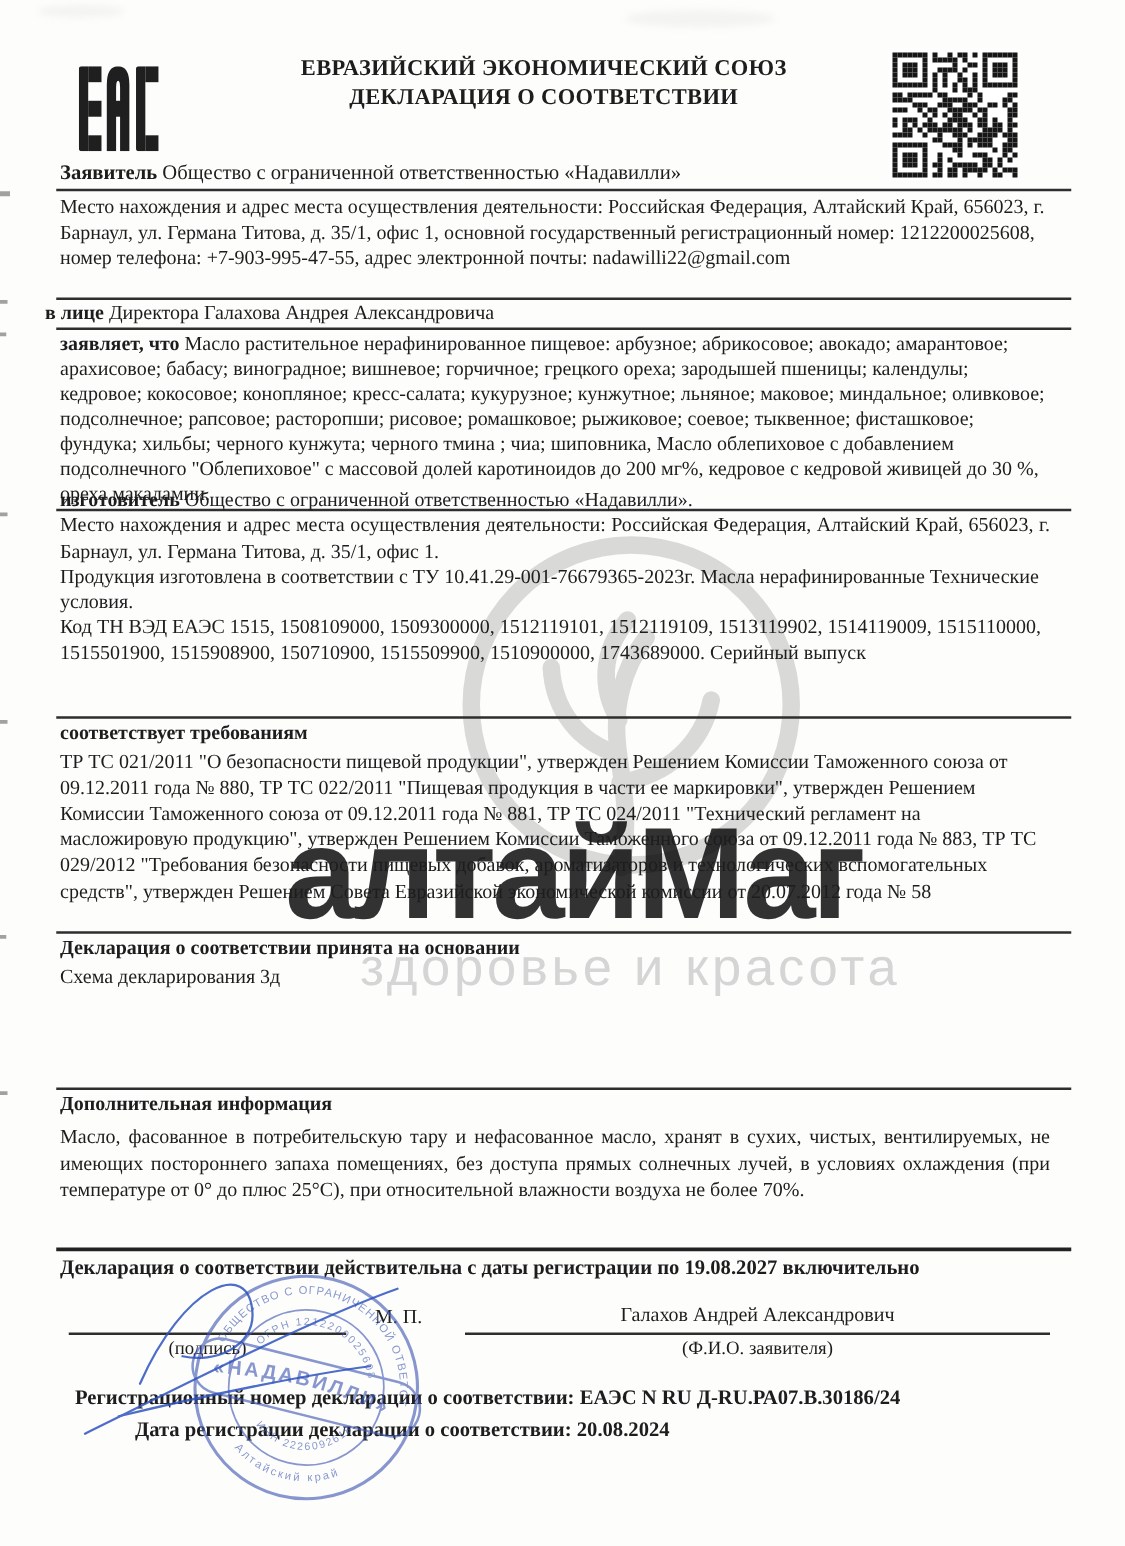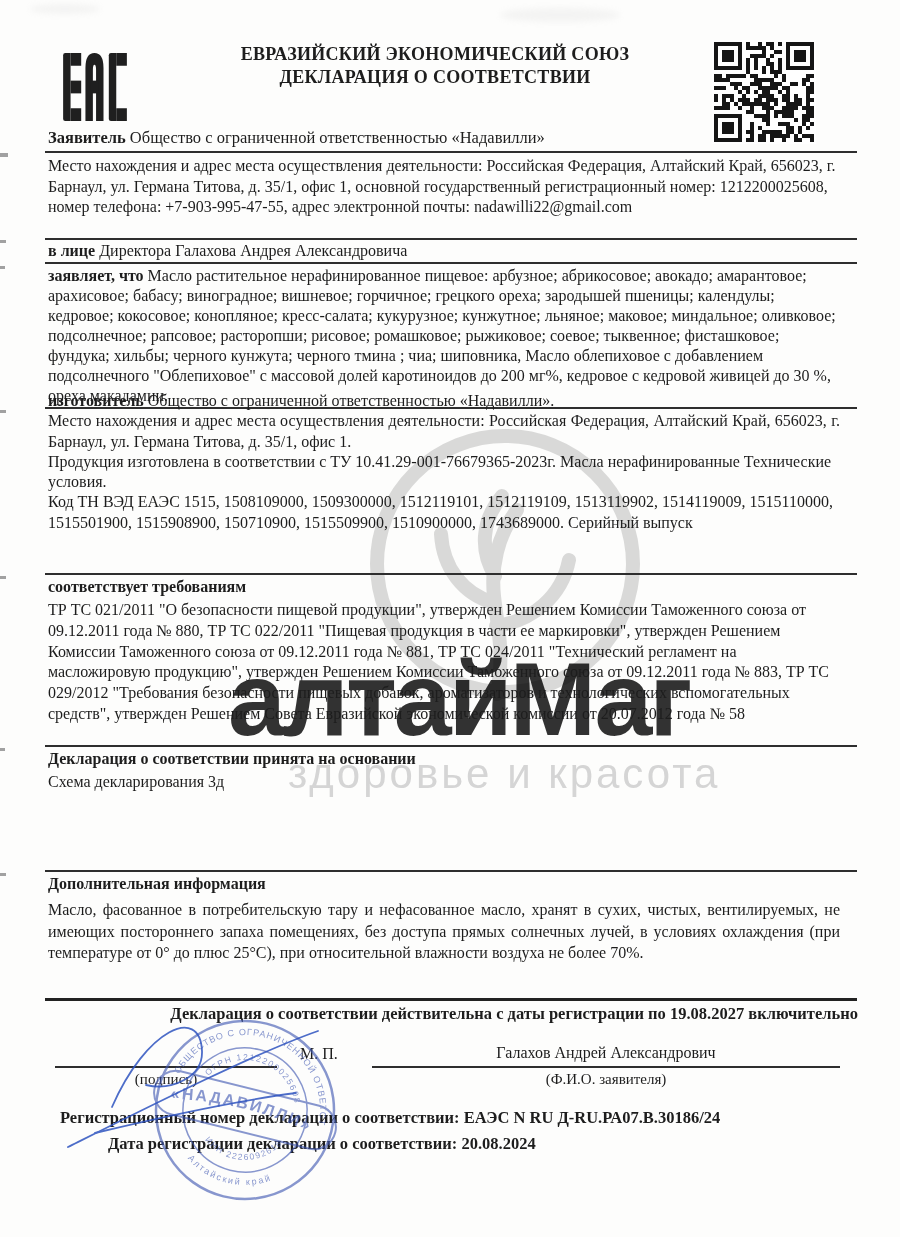--- a/index.html
+++ b/index.html
@@ -408,21 +408,21 @@
 
     <div class="abs txt" style="left:48px;top:128px;width:800px;font-size:16.5px;">
       <b class="lead">Заявитель</b>
       <span>Общество с ограниченной ответственностью «Надавилли»</span>
     </div>
     <div class="hr" style="top:151px;"></div>
 
     <div class="abs txt" style="left:48px;top:156px;width:792px;">Место нахождения и адрес места осуществления деятельности: Российская Федерация, Алтайский Край, 656023, г. Барнаул, ул. Германа Титова, д. 35/1, офис 1, основной государственный регистрационный номер: 1212200025608, номер телефона: +7-903-995-47-55, адрес электронной почты: nadawilli22@gmail.com</div>
     <div class="hr" style="top:238px;"></div>
 
-    <div class="abs txt" style="left:48px;top:241px;width:792px;">
+    <div class="abs txt" style="left:36px;top:241px;width:792px;">
       <b class="lead">в лице</b>
       <span>Директора Галахова Андрея Александровича</span>
     </div>
     <div class="hr" style="top:262px;"></div>
 
     <div class="abs txt" style="left:48px;top:266px;width:796px;line-height:20px;">
       <b class="lead">заявляет, что</b>
       <span>Масло растительное нерафинированное пищевое: арбузное; абрикосовое; авокадо; амарантовое; арахисовое; бабасу; виноградное; вишневое;  горчичное; грецкого ореха; зародышей пшеницы; календулы; кедровое; кокосовое; конопляное; кресс-салата; кукурузное; кунжутное; льняное; маковое; миндальное; оливковое; подсолнечное; рапсовое; расторопши; рисовое; ромашковое; рыжиковое; соевое; тыквенное; фисташковое; фундука; хильбы; черного кунжута; черного тмина ; чиа; шиповника, Масло облепиховое с добавлением подсолнечного "Облепиховое" с массовой долей каротиноидов до 200 мг%,  кедровое с кедровой живицей до 30 %,  ореха макадамии.</span>
     </div>
     <div class="hr" style="top:407px;"></div>
@@ -445,21 +445,21 @@
     <div class="abs txt lead" style="left:48px;top:749px;width:792px;">Декларация о соответствии принята на основании</div>
     <div class="abs txt" style="left:48px;top:772px;width:792px;line-height:20.5px;">
       <div>Схема декларирования 3д</div>
     </div>
     <div class="hr" style="top:870px;"></div>
 
     <div class="abs txt lead" style="left:48px;top:874px;width:792px;">Дополнительная информация</div>
     <div class="abs txt just" style="left:48px;top:899px;width:792px;line-height:21.5px;">Масло, фасованное в потребительскую тару и нефасованное масло, хранят в сухих, чистых, вентилируемых, не имеющих постороннего запаха помещениях, без доступа прямых солнечных лучей, в условиях охлаждения (при температуре от 0° до плюс 25°С), при относительной влажности воздуха не более 70%.</div>
 
     <div class="hr thick" style="top:998px;"></div>
-    <div class="abs boldline" style="left:48px;top:1004px;width:810px;text-align:right;">Декларация о соответствии действительна с даты регистрации по 19.08.2027 включительно</div>
+    <div class="abs boldline" style="left:48px;top:1004px;width:810px;">Декларация о соответствии действительна с даты регистрации по 19.08.2027 включительно</div>
 
     <div class="abs txt" style="left:300px;top:1044px;">М. П.</div>
     <div class="sigline" style="left:55px;top:1066px;width:222px;"></div>
     <div class="abs caption" style="left:55px;top:1071px;width:222px;">(подпись)</div>
     <div class="abs txt" style="left:372px;top:1043px;width:468px;text-align:center;">Галахов Андрей Александрович</div>
     <div class="sigline" style="left:372px;top:1066px;width:468px;"></div>
     <div class="abs caption" style="left:372px;top:1071px;width:468px;">(Ф.И.О. заявителя)</div>
 
     <div class="abs boldline" style="left:60px;top:1108px;width:820px;">
       <span>Регистрационный номер декларации о соответствии:</span>

